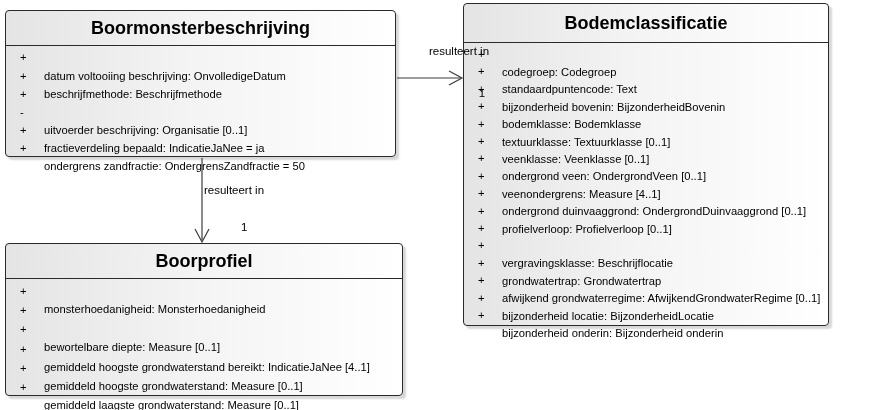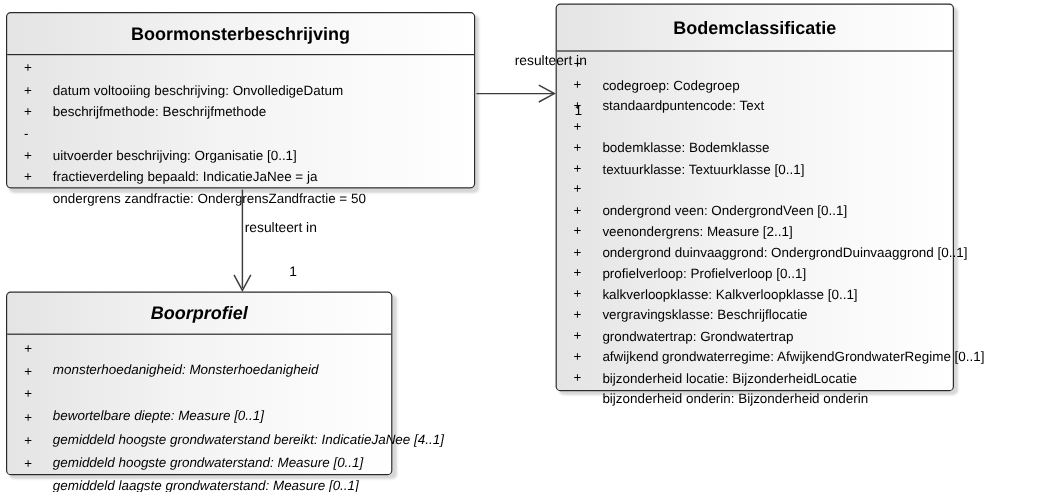--- a/index.html
+++ b/index.html
@@ -14,42 +14,42 @@
   .uml-class {
     position: absolute;
     box-sizing: border-box;
     border: 1px solid #2a2a2a;
     border-radius: 4px;
     background: linear-gradient(to right, #e4e4e4 0%, #f3f3f3 45%, #ffffff 100%);
     box-shadow: 3px 3px 2px #d7d7d7;
   }
   .class-title {
     display: flex; align-items: center; justify-content: center;
-    font-weight: bold; font-size: 15px;
+    font-weight: bold; font-size: 18px;
     border-bottom: 1px solid #2a2a2a;
     box-sizing: border-box;
   }
   .attrs { padding-top: 3px; }
   .attr-row {
     display: flex; align-items: center;
     font-size: 11.2px; white-space: nowrap;
     line-height: 1;
   }
   .vis { flex: none; width: 38px; padding-left: 14px; box-sizing: border-box; }
   .attr-text { flex: none; margin-top: 36px; }
 
   #box-a { left: 5px;   top: 10px;  width: 391px; height: 147px; }
   #box-a .class-title { height: 35px; }
   #box-a .attr-row { height: 18.2px; }
 
-  #box-b { left: 463px; top: 3px;   width: 332px; height: 323px; }
+  #box-b { left: 463px; top: 3px;   width: 366px; height: 323px; }
   #box-b .class-title { height: 39px; }
   #box-b .attr-row { height: 17.4px; }
 
-  #box-c { left: 5px;   top: 243px; width: 322px; height: 153px; font-style: italic; }
+  #box-c { left: 5px;   top: 243px; width: 398px; height: 153px; }
   #box-c .class-title { height: 35px; }
   #box-c .attr-row { height: 19.2px; }
 
   .connector-layer {
     position: absolute; left: 0; top: 0;
     width: 887px; height: 410px;
     pointer-events: none;
   }
   .conn-label {
     position: absolute; font-size: 11.5px; color: #000;
@@ -101,51 +101,52 @@
       <div class="attr-row">
           <span class="vis">+</span>
           <span class="attr-text">codegroep: Codegroep</span>
         </div>
       <div class="attr-row">
           <span class="vis">+</span>
           <span class="attr-text">standaardpuntencode: Text</span>
         </div>
       <div class="attr-row">
           <span class="vis">+</span>
+          <span class="attr-text">bijzonderheid bovenin: BijzonderheidBovenin</span>
         </div>
       <div class="attr-row">
           <span class="vis">+</span>
           <span class="attr-text">bodemklasse: Bodemklasse</span>
         </div>
       <div class="attr-row">
           <span class="vis">+</span>
           <span class="attr-text">textuurklasse: Textuurklasse [0..1]</span>
         </div>
       <div class="attr-row">
           <span class="vis">+</span>
+          <span class="attr-text">veenklasse: Veenklasse [0..1]</span>
         </div>
       <div class="attr-row">
           <span class="vis">+</span>
           <span class="attr-text">ondergrond veen: OndergrondVeen [0..1]</span>
         </div>
       <div class="attr-row">
           <span class="vis">+</span>
-          <span class="attr-text">veenondergrens: Measure [2..1]</span>
+          <span class="attr-text">veenondergrens: Measure [4..1]</span>
         </div>
       <div class="attr-row">
           <span class="vis">+</span>
           <span class="attr-text">ondergrond duinvaaggrond: OndergrondDuinvaaggrond [0..1]</span>
         </div>
       <div class="attr-row">
           <span class="vis">+</span>
           <span class="attr-text">profielverloop: Profielverloop [0..1]</span>
         </div>
       <div class="attr-row">
           <span class="vis">+</span>
-          <span class="attr-text">kalkverloopklasse: Kalkverloopklasse [0..1]</span>
         </div>
       <div class="attr-row">
           <span class="vis">+</span>
           <span class="attr-text">vergravingsklasse: Beschrijflocatie</span>
         </div>
       <div class="attr-row">
           <span class="vis">+</span>
           <span class="attr-text">grondwatertrap: Grondwatertrap</span>
         </div>
       <div class="attr-row">

